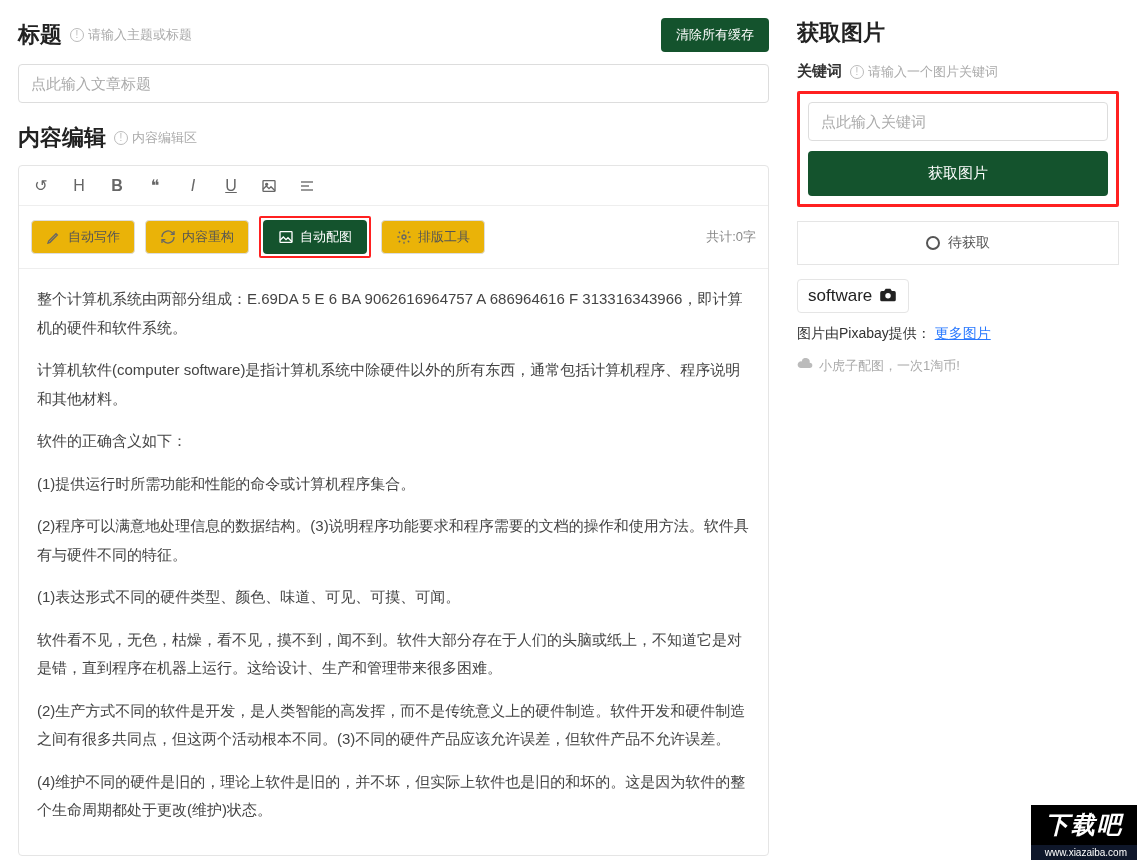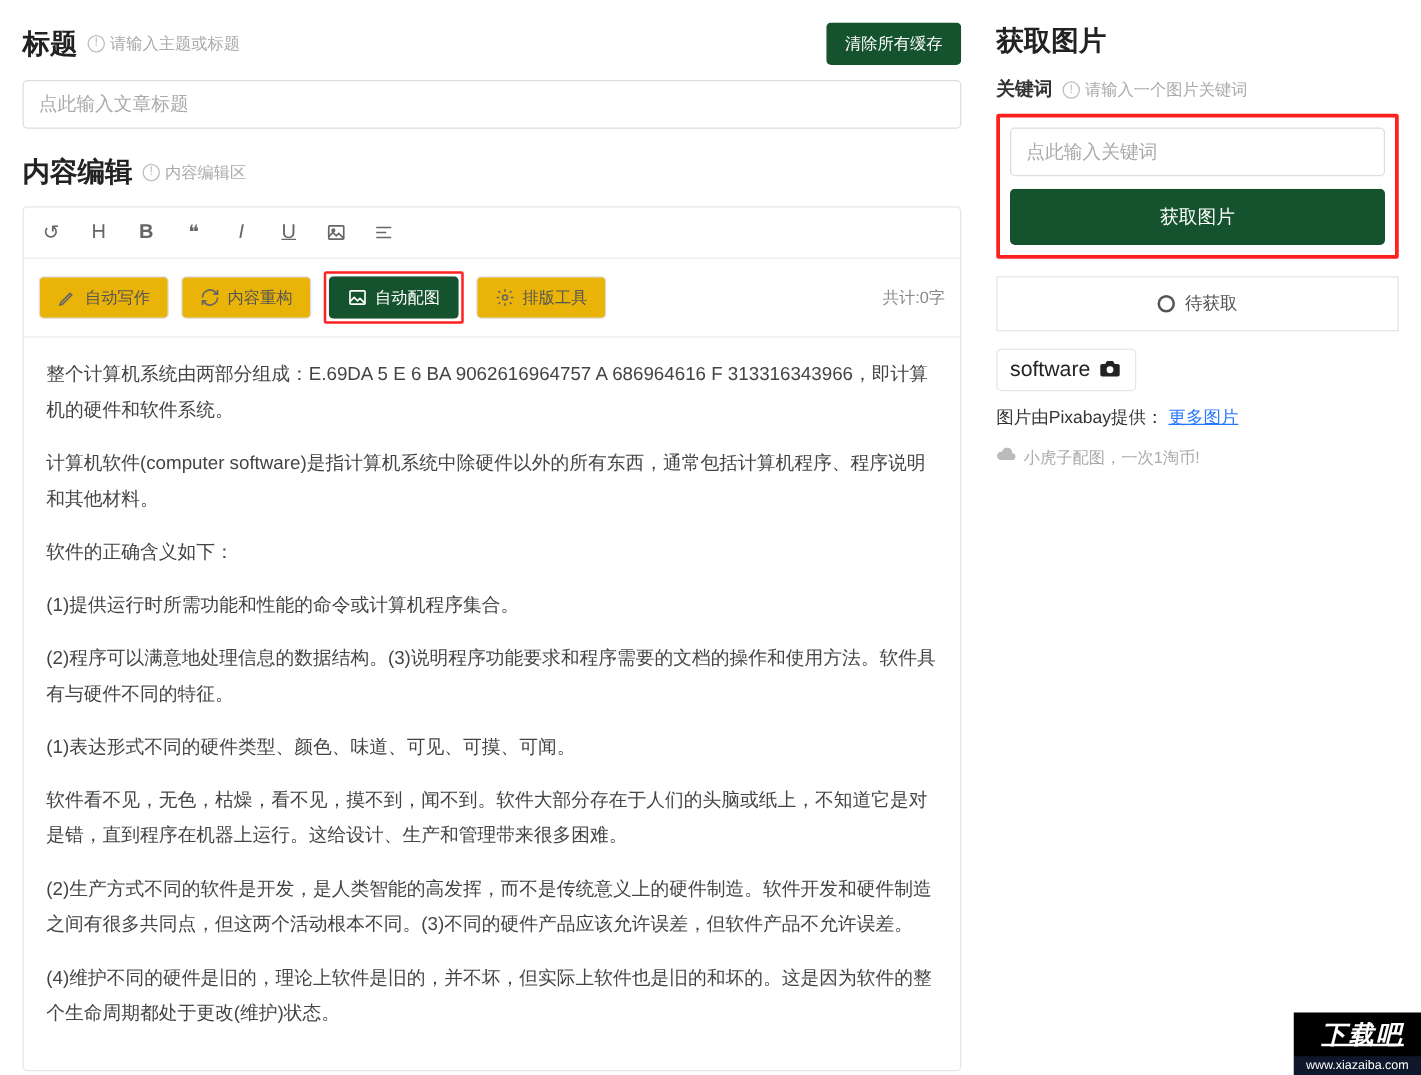--- a/index.html
+++ b/index.html
@@ -51,21 +51,21 @@
 .pixabay-badge { display: inline-flex; align-items: center; gap: 6px; border: 1px solid #e5e5e5; border-radius: 4px; padding: 6px 10px; margin-top: 14px; font-family: Arial, sans-serif; font-size: 17px; font-weight: 400; color: #222; }
 .camera-icon { font-size: 14px; }
 
 .credit-row { margin-top: 12px; font-size: 14px; color: #333; }
 .credit-row a { color: #2878ff; text-decoration: underline; }
 
 .tip-row { margin-top: 14px; color: #aaa; font-size: 13px; display: flex; align-items: flex-start; gap: 6px; }
 .cloud-icon { font-size: 14px; }
 
 .watermark { position: fixed; right: 0; bottom: 0; text-align: right; }
-.watermark-main { background: #000; color: #fff; font-size: 20px; font-weight: 700; padding: 4px 14px; font-style: italic; letter-spacing: 2px; text-decoration: underline; }
+.watermark-main { background: #000; color: #fff; font-size: 24px; font-weight: 700; padding: 4px 14px; font-style: italic; letter-spacing: 2px; }
 .watermark-sub { background: #0f172a; color: #fff; font-size: 10px; padding: 2px 10px; }
 
 .icon-svg { width: 16px; height: 16px; display: inline-block; vertical-align: middle; }
 </style>
 </head>
 <body>
 
 <div class="container">
   <div class="main">
     

